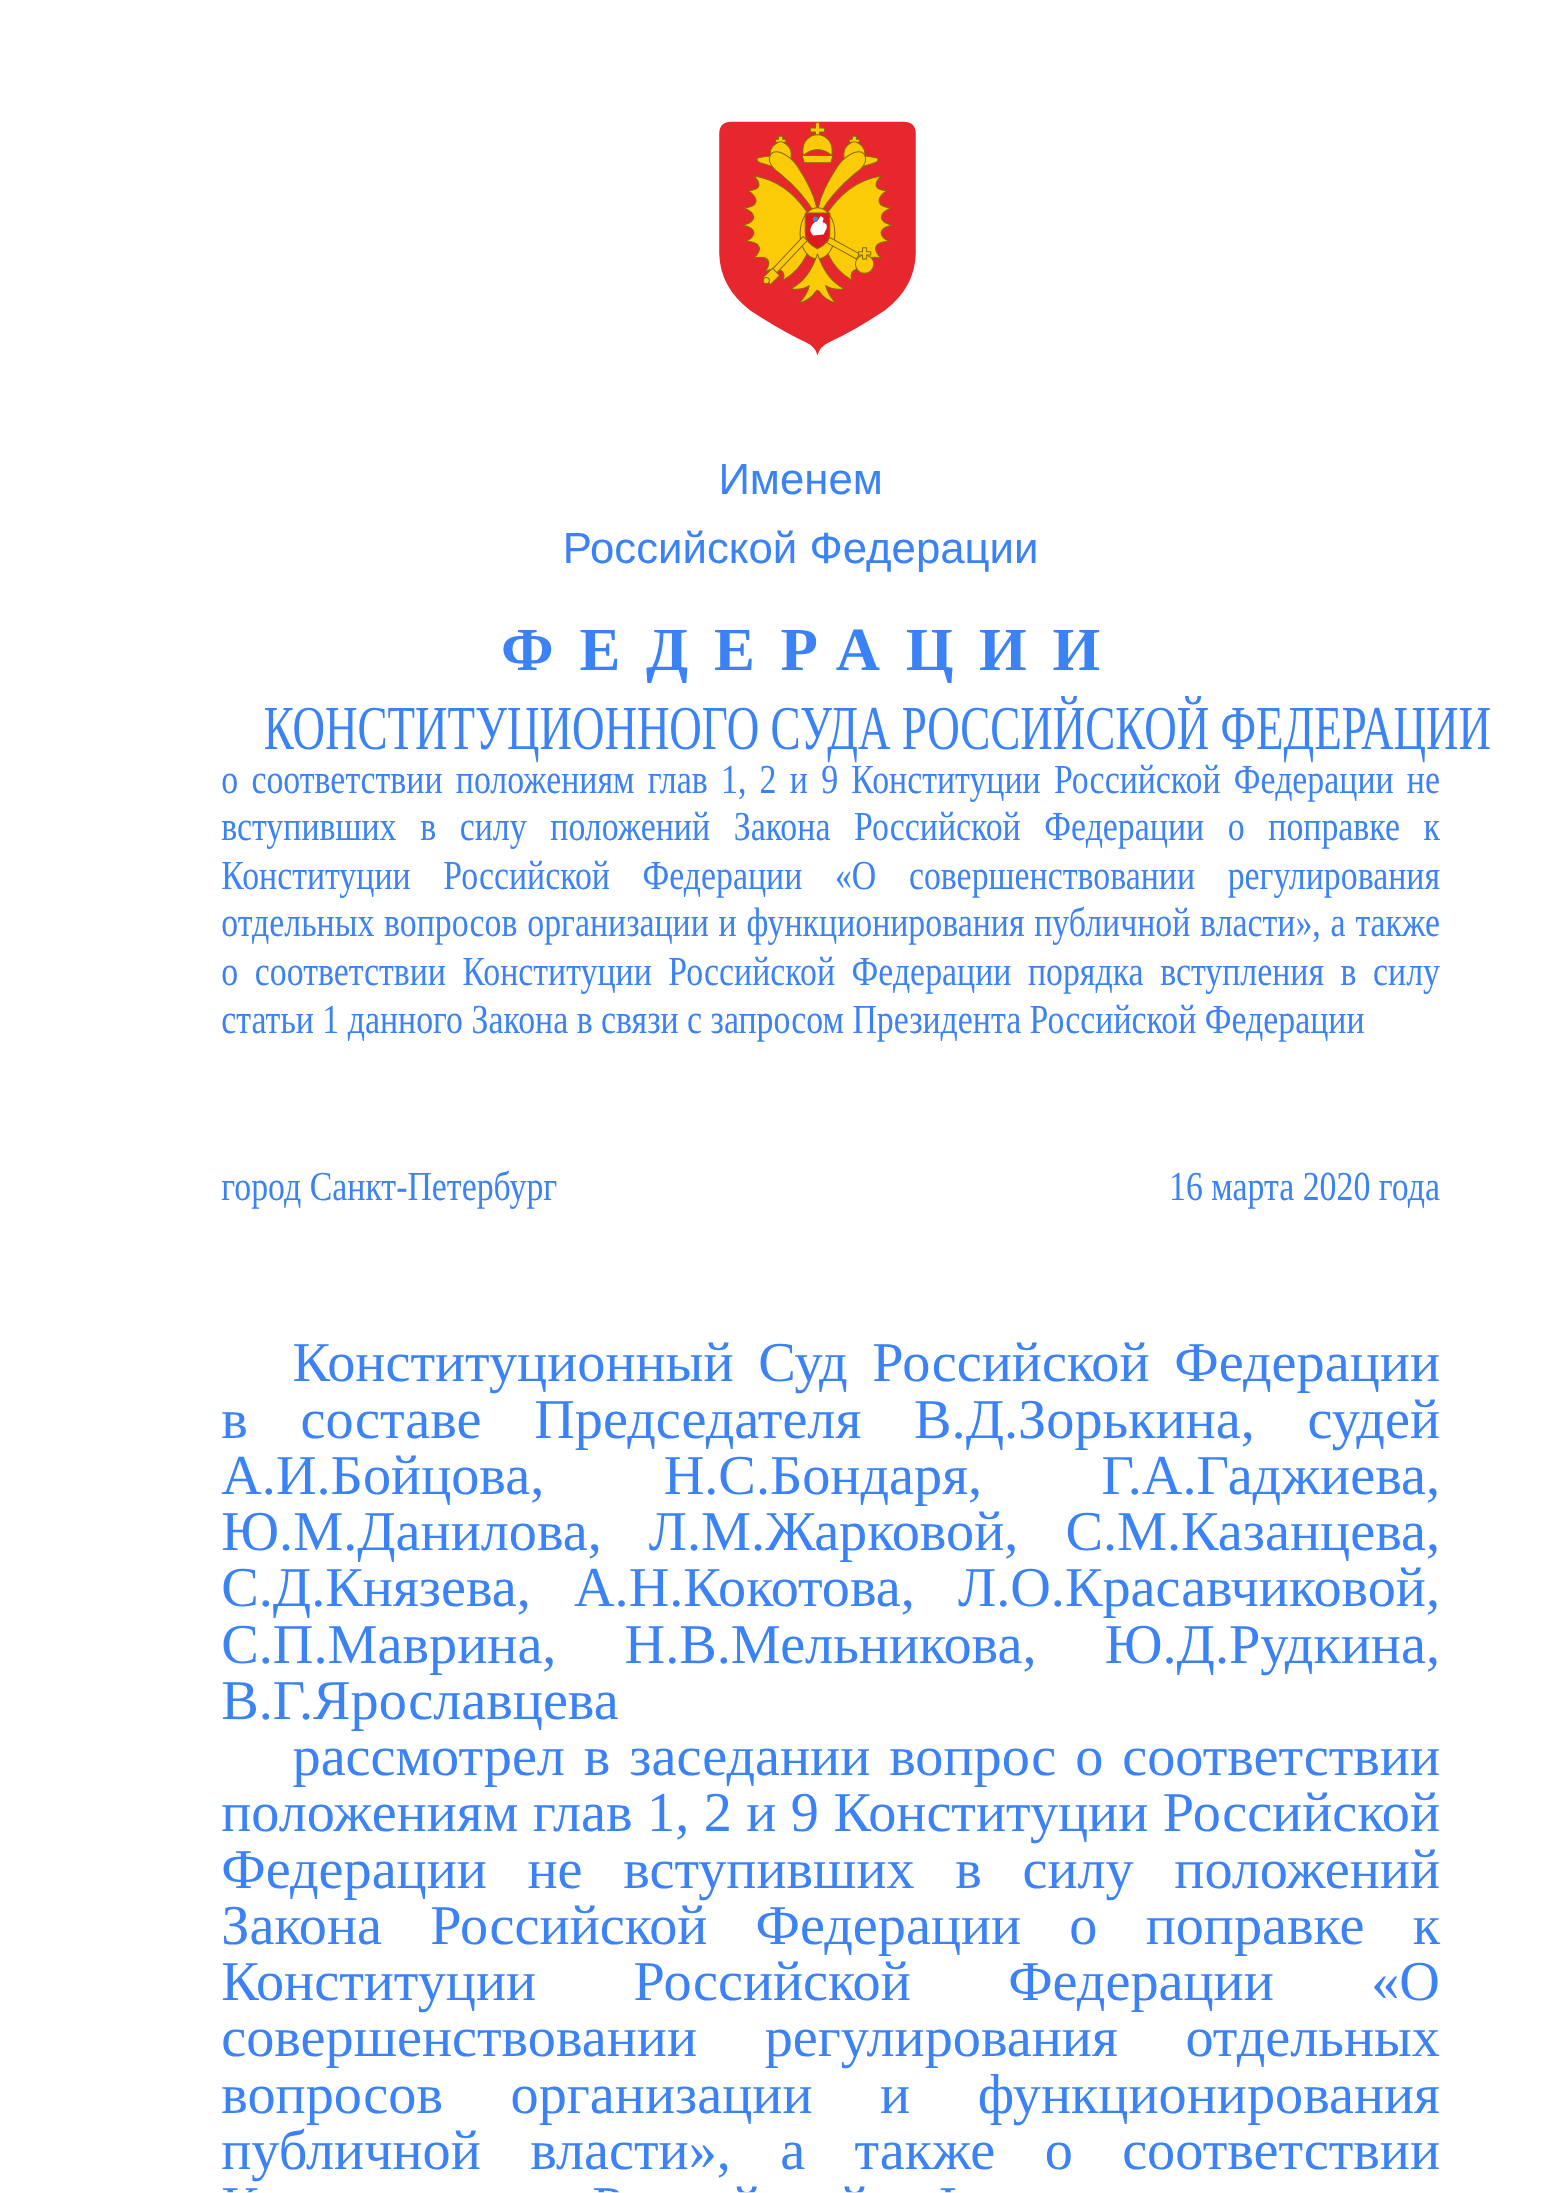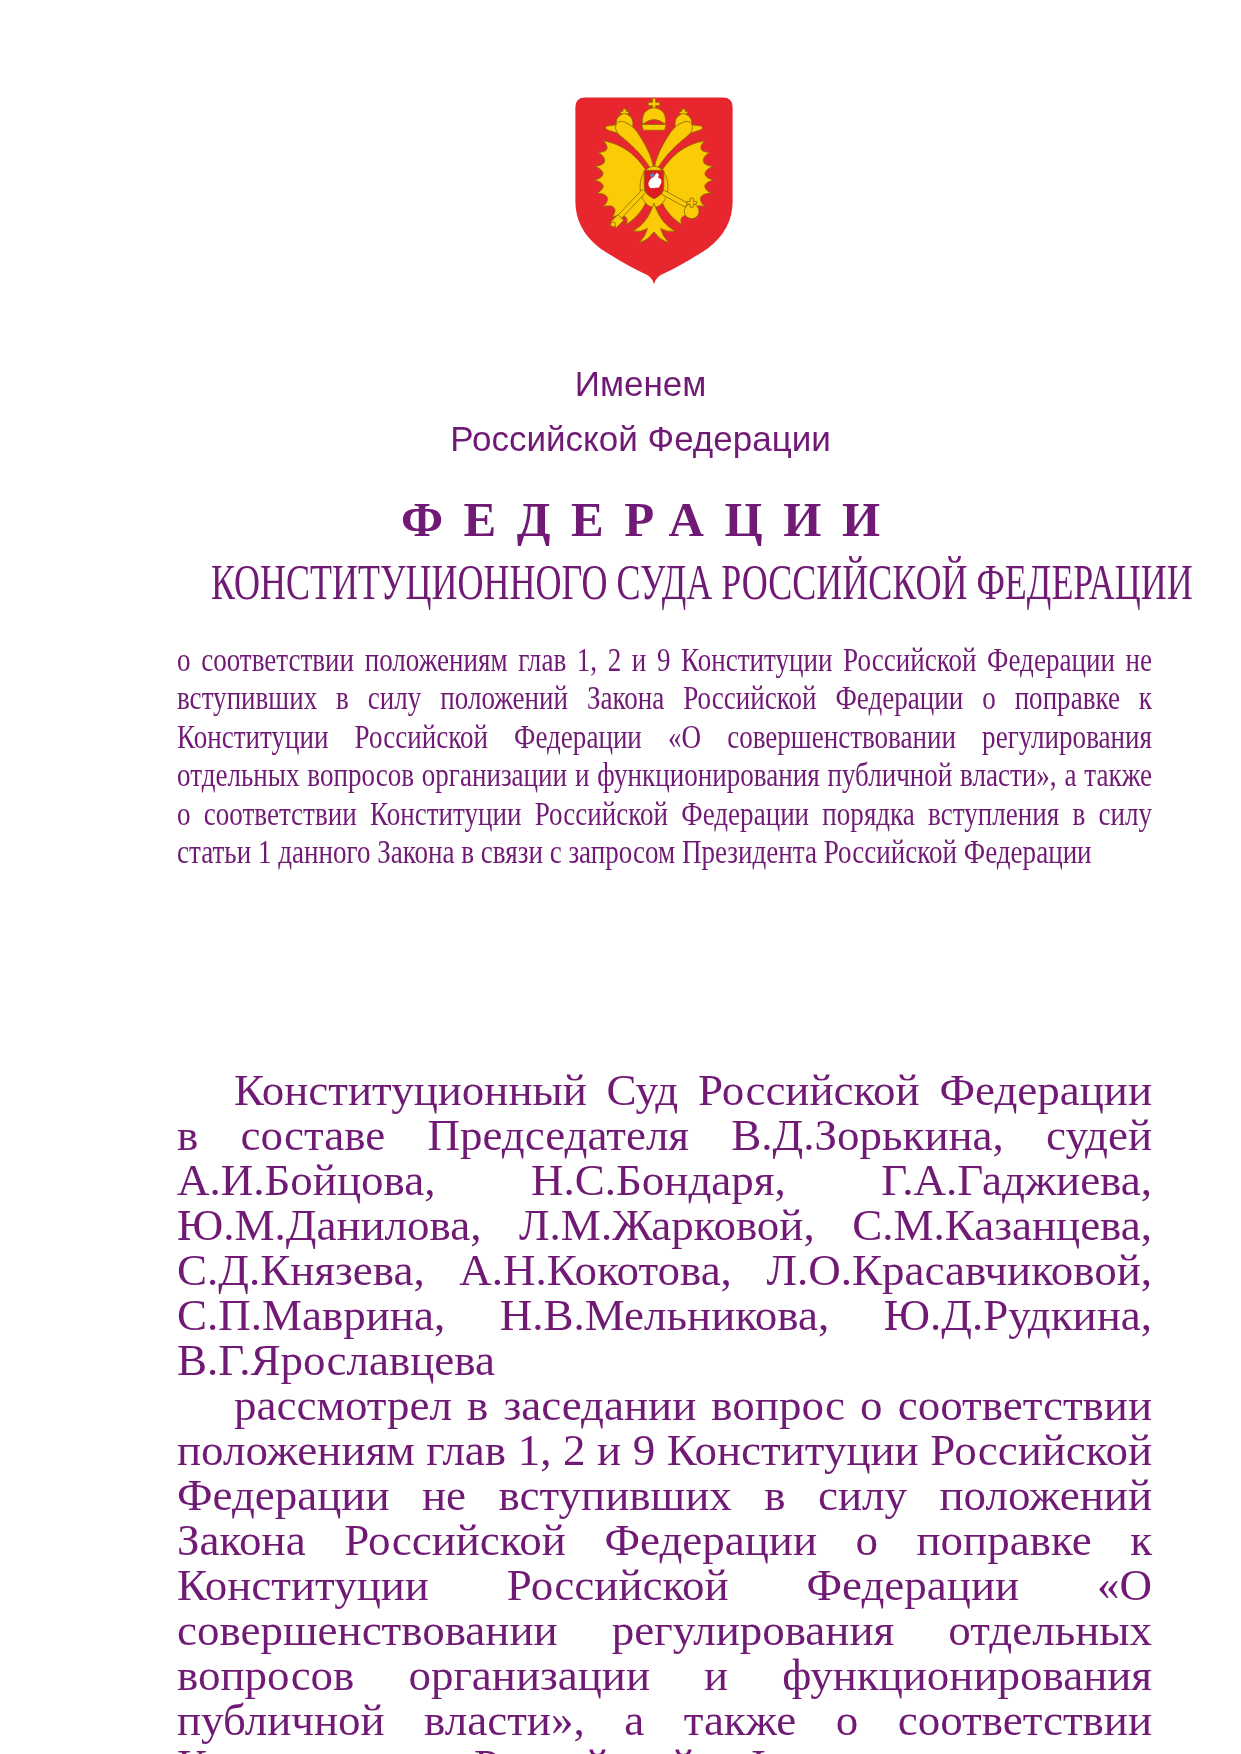--- a/index.html
+++ b/index.html
@@ -2,21 +2,21 @@
 <html lang="ru"><head>
 <meta charset="utf-8">
 <style>
   html,body { margin:0; padding:0; background:#ffffff; }
   .page {
     position: relative;
     width: 1241px;
     height: 1754px;
     background: #ffffff;
     overflow: hidden;
-    color: #701a75;
+    color: #3b82f6;
     font-family: "Liberation Serif", "DejaVu Serif", serif;
   }
   .abs { position: absolute; }
 
   .crest {
     left: 572px; top: 95px; width: 164px; height: 190px;
   }
 
   .top-name {
     left: 20px; top: 356px; width: 1241px;
@@ -45,21 +45,21 @@
     font-weight: 400;
     line-height: 52px;
     white-space: nowrap;
   }
   .h2 .squeeze {
     display: inline-block;
     transform: scaleX(0.72);
   }
 
   .intro {
-    left: 177px; top: 641px; width: 975px;
+    left: 177px; top: 605px; width: 975px;
   }
   .condense {
     width: 1189px;
     transform: scaleX(0.82);
     transform-origin: 0 0;
   }
   .intro .condense {
     font-size: 33px;
     line-height: 38.4px;
     text-align: justify;
@@ -139,19 +139,25 @@
   </div>
 
   <div class="abs h2">
     <span class="squeeze">КОНСТИТУЦИОННОГО СУДА РОССИЙСКОЙ ФЕДЕРАЦИИ</span>
   </div>
 
   <div class="abs intro">
     <div class="condense">о соответствии положениям глав 1, 2 и 9 Конституции Российской Федерации не вступивших в силу положений Закона Российской Федерации о поправке к Конституции Российской Федерации «О совершенствовании регулирования отдельных вопросов организации и функционирования публичной власти», а также о соответствии Конституции Российской Федерации порядка вступления в силу статьи 1 данного Закона в связи с запросом Президента Российской Федерации</div>
   </div>
 
+  <div class="abs dateline">
+    <div class="condense">
+      <span>город Санкт-Петербург</span>
+      <span>16 марта 2020 года</span>
+    </div>
+  </div>
 
   <div class="abs bodytext">
     <p>Конституционный Суд Российской Федерации в составе Председателя В.Д.Зорькина, судей А.И.Бойцова, Н.С.Бондаря, Г.А.Гаджиева, Ю.М.Данилова, Л.М.Жарковой, С.М.Казанцева, С.Д.Князева, А.Н.Кокотова, Л.О.Красавчиковой, С.П.Маврина, Н.В.Мельникова, Ю.Д.Рудкина, В.Г.Ярославцева</p>
     <p>рассмотрел в заседании вопрос о соответствии положениям глав 1, 2 и 9 Конституции Российской Федерации не вступивших в силу положений Закона Российской Федерации о поправке к Конституции Российской Федерации «О совершенствовании регулирования отдельных вопросов организации и функционирования публичной власти», а также о соответствии Конституции Российской Федерации порядка вступления в силу статьи 1 данного Закона.</p>
   </div>
 
 </div>
 
 </body></html>

